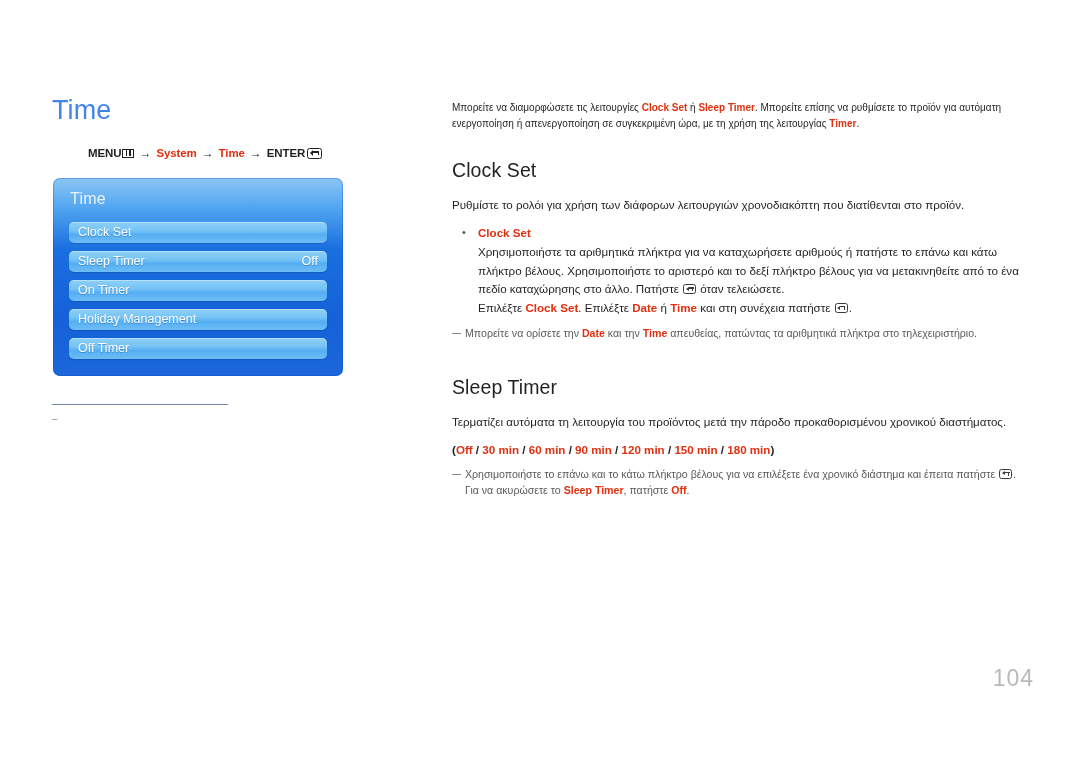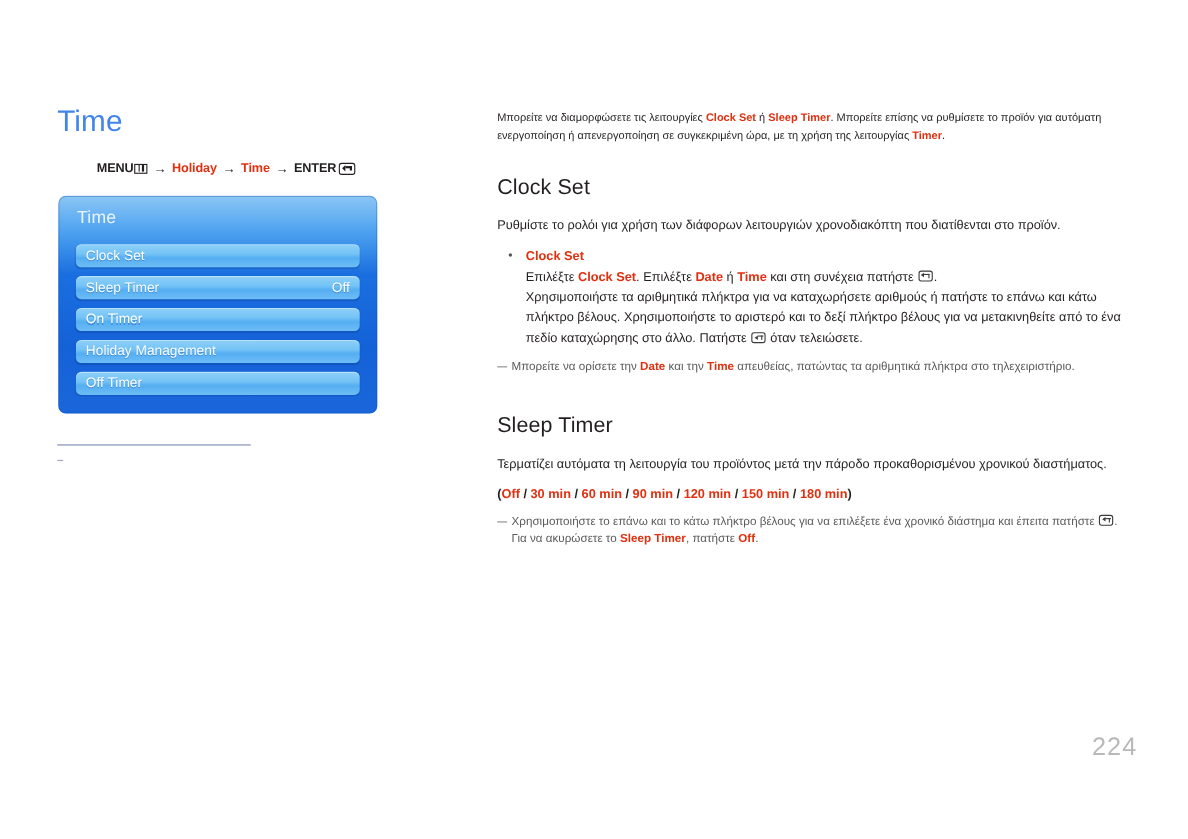--- a/index.html
+++ b/index.html
@@ -324,21 +324,21 @@
 
 <div class="page">
 
   <div class="left-col">
     <h1 class="page-title">Time</h1>
 
     <div class="breadcrumb">
       <span>MENU</span>
         <span class="icon-menu"></span>
       <span class="arrow">→</span>
-      <span class="bc-red">Holiday</span>
+      <span class="bc-red">System</span>
       <span class="arrow">→</span>
       <span class="bc-red">Time</span>
       <span class="arrow">→</span>
       <span>ENTER</span>
         <span class="icon-enter">
           <span class="tri"></span>
         </span>
     </div>
   </div>
 
@@ -385,22 +385,22 @@
 
     <h2 class="sec-heading">Clock Set</h2>
 
     <p class="body-line">Ρυθμίστε το ρολόι για χρήση των διάφορων λειτουργιών χρονοδιακόπτη που διατίθενται στο προϊόν.</p>
 
     <div class="bullet-block">
       <div class="bullet-row">
         <span class="bullet-dot">•</span>
         <div class="bullet-body">
           <p class="sub red">Clock Set</p>
+          <p class="sub"><span>Χρησιμοποιήστε τα αριθμητικά πλήκτρα για να καταχωρήσετε αριθμούς ή πατήστε το επάνω και κάτω πλήκτρο βέλους. Χρησιμοποιήστε το αριστερό και το δεξί πλήκτρο βέλους για να μετακινηθείτε από το ένα πεδίο καταχώρησης στο άλλο. Πατήστε </span><span class="icon-enter-sm"><span class="tri"></span></span><span> όταν τελειώσετε.</span></p>
           <p class="sub"><span>Επιλέξτε </span><span class="red">Clock Set</span><span>. Επιλέξτε </span><span class="red">Date</span><span> ή </span><span class="red">Time</span><span> και στη συνέχεια πατήστε </span><span class="icon-enter-sm"><span class="tri"></span></span><span>.</span></p>
-          <p class="sub"><span>Χρησιμοποιήστε τα αριθμητικά πλήκτρα για να καταχωρήσετε αριθμούς ή πατήστε το επάνω και κάτω πλήκτρο βέλους. Χρησιμοποιήστε το αριστερό και το δεξί πλήκτρο βέλους για να μετακινηθείτε από το ένα πεδίο καταχώρησης στο άλλο. Πατήστε </span><span class="icon-enter-sm"><span class="tri"></span></span><span> όταν τελειώσετε.</span></p>
         </div>
       </div>
     </div>
 
     <div class="note-row">
       <span class="note-mark"></span>
       <span class="note-body"><span>Μπορείτε να ορίσετε την </span><span class="red">Date</span><span> και την </span><span class="red">Time</span><span> απευθείας, πατώντας τα αριθμητικά πλήκτρα στο τηλεχειριστήριο.</span></span>
     </div>
 
     <h2 class="sec-heading second">Sleep Timer</h2>
@@ -409,15 +409,15 @@
 
     <p class="options-line"><span>(</span><span class="red">Off</span><span> / </span><span class="red">30 min</span><span> / </span><span class="red">60 min</span><span> / </span><span class="red">90 min</span><span> / </span><span class="red">120 min</span><span> / </span><span class="red">150 min</span><span> / </span><span class="red">180 min</span><span>)</span></p>
 
     <div class="note-row">
       <span class="note-mark"></span>
       <span class="note-body"><span>Χρησιμοποιήστε το επάνω και το κάτω πλήκτρο βέλους για να επιλέξετε ένα χρονικό διάστημα και έπειτα πατήστε </span><span class="icon-enter-sm"><span class="tri"></span></span><span>. Για να ακυρώσετε το </span><span class="red">Sleep Timer</span><span>, πατήστε </span><span class="red">Off</span><span>.</span></span>
     </div>
 
   </div>
 
-  <div class="page-number">224</div>
+  <div class="page-number">104</div>
 
 </div>
 
 </body></html>

